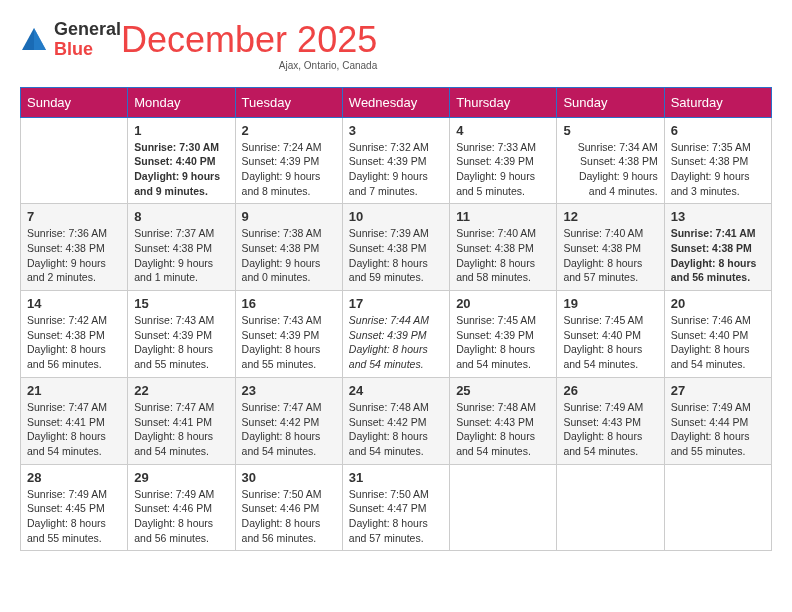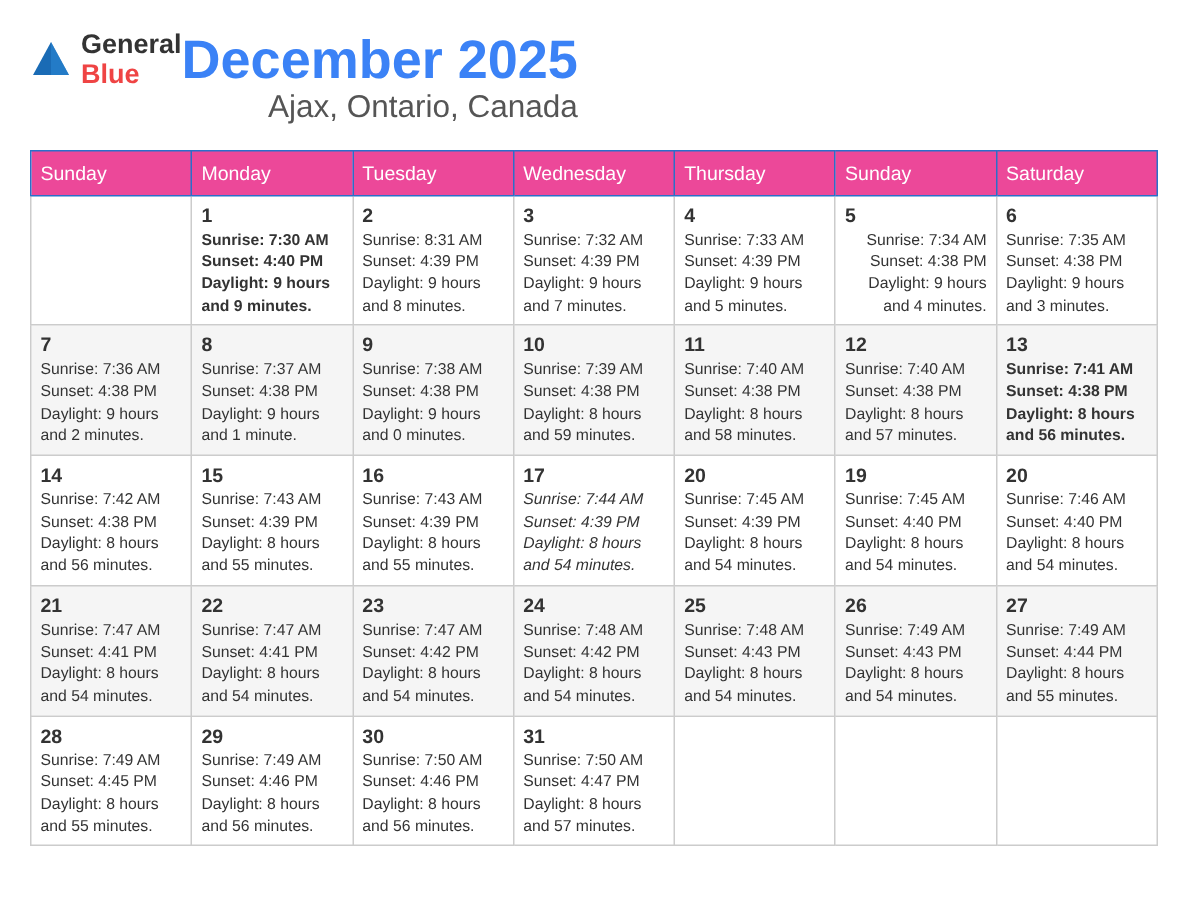--- a/index.html
+++ b/index.html
@@ -32,35 +32,35 @@
     .logo-text span:last-child { color: #ef4444; }
     .logo-icon {
       width: 28px;
       height: 28px;
     }
     .title-block {
       text-align: right;
     }
     .month-title {
       font-size: 36px;
-      font-weight: bold;
-      color: #3b82f6;
+      font-weight: normal;
+      color: #ef4444;
       line-height: 1.1;
     }
     .location {
-      font-size: 21px;
+      font-size: 10px;
       color: #555;
     }
     table {
       width: 100%;
       border-collapse: collapse;
       font-size: 11px;
     }
     thead tr th {
-      background-color: #ec4899;
+      background-color: #be185d;
       color: #fff;
       padding: 7px 6px;
       text-align: left;
       font-size: 13px;
       font-weight: normal;
       border: 1px solid #2a6fc9;
     }
     tbody tr td {
       border: 1px solid #ccc;
       vertical-align: top;
@@ -127,21 +127,21 @@
         <td class="empty-cell"></td>
         <td>
           <span class="day-num">1</span>
           <div class="day-info" style="white-space: pre-line; font-weight: bold;">Sunrise: 7:30 AM
 Sunset: 4:40 PM
 Daylight: 9 hours
 and 9 minutes.</div>
         </td>
         <td>
           <span class="day-num">2</span>
-          <div class="day-info" style="white-space: pre-line;">Sunrise: 8:31 AM
+          <div class="day-info" style="white-space: pre-line;">Sunrise: 7:24 AM
 Sunset: 4:39 PM
 Daylight: 9 hours
 and 8 minutes.</div>
         </td>
         <td>
           <span class="day-num">3</span>
           <div class="day-info" style="white-space: pre-line;">Sunrise: 7:32 AM
 Sunset: 4:39 PM
 Daylight: 9 hours
 and 7 minutes.</div>

